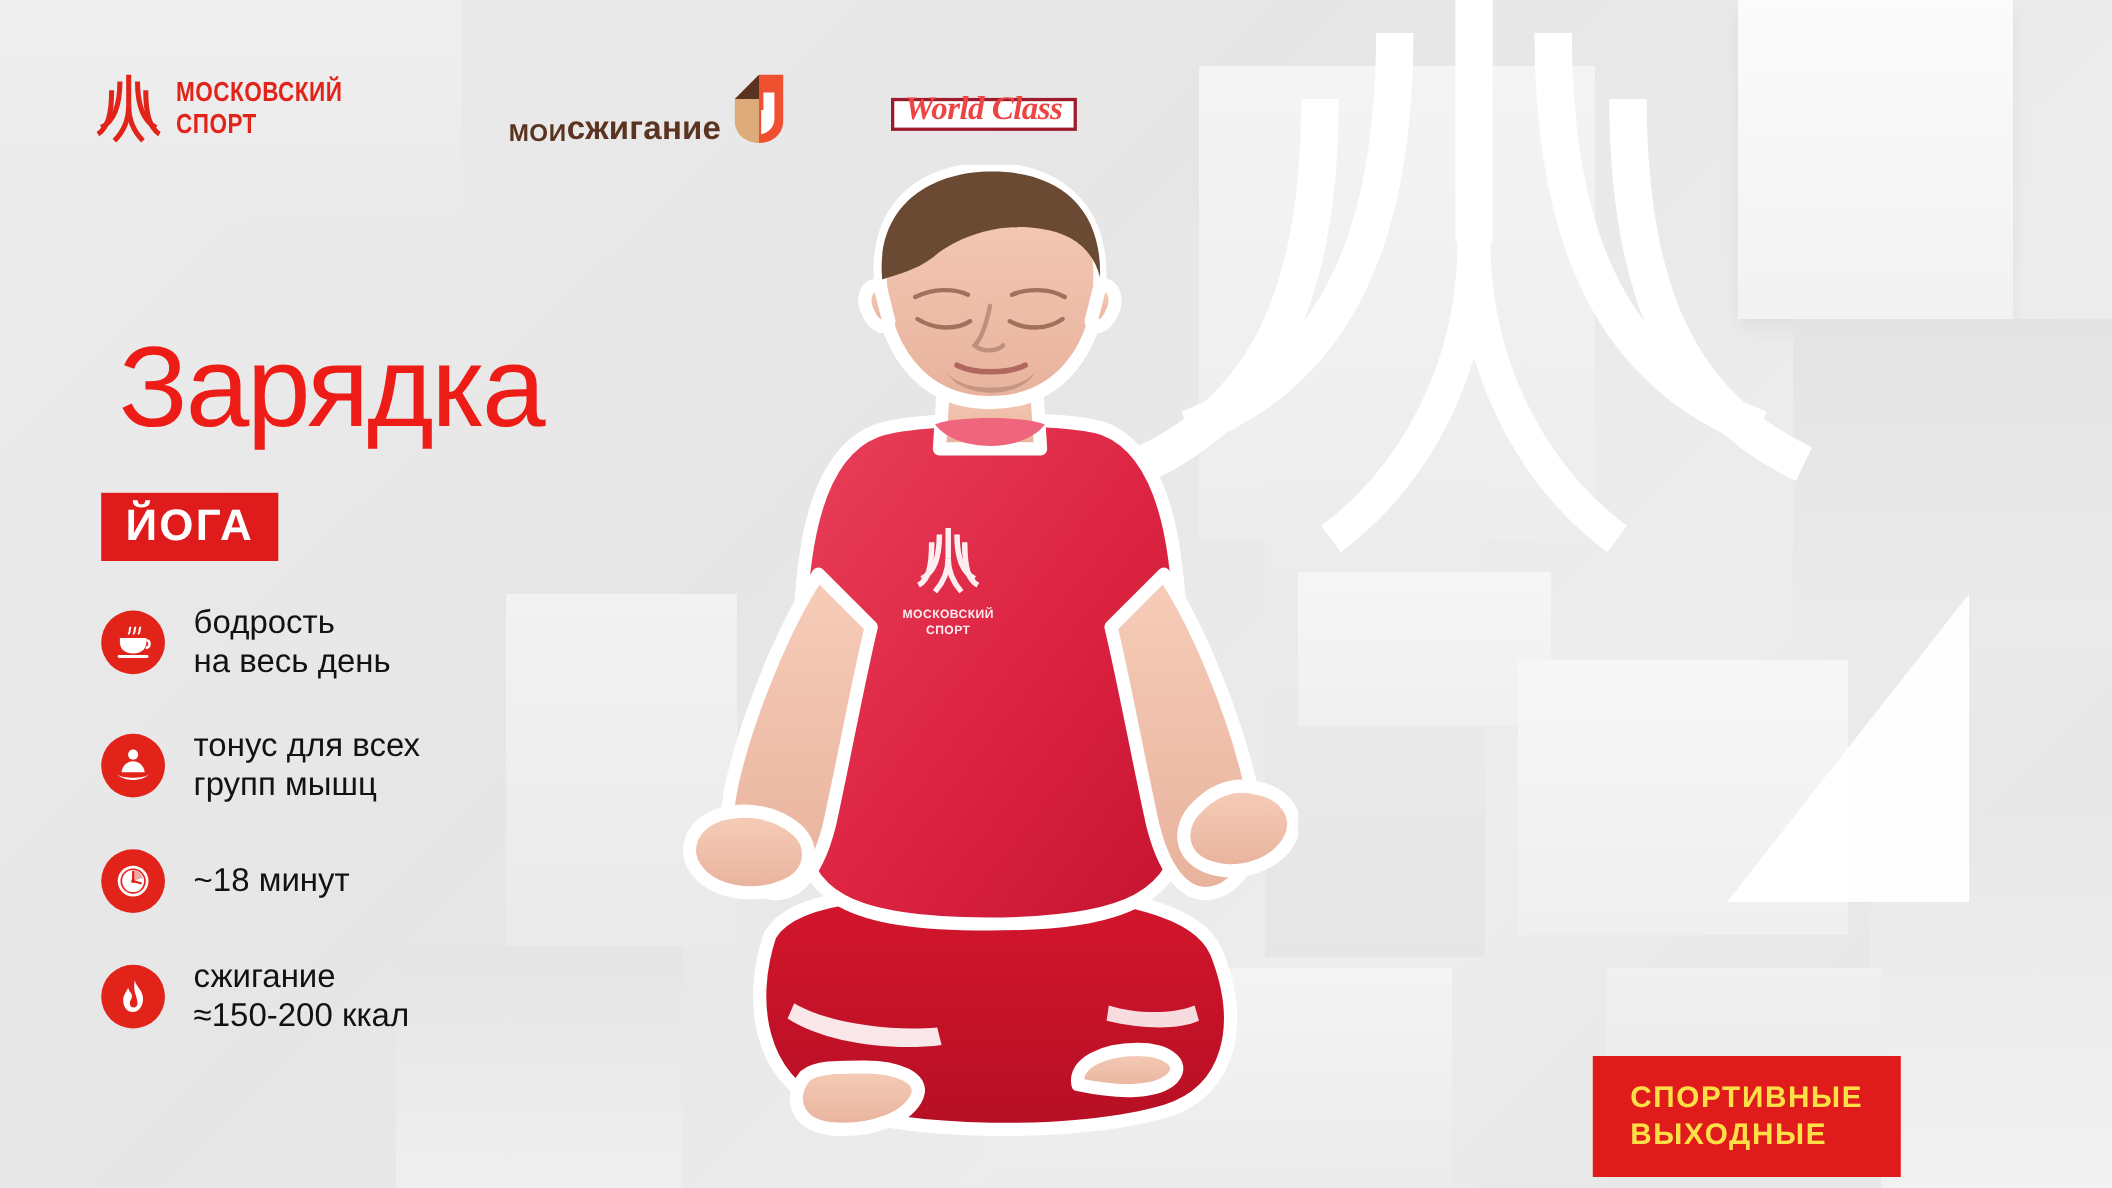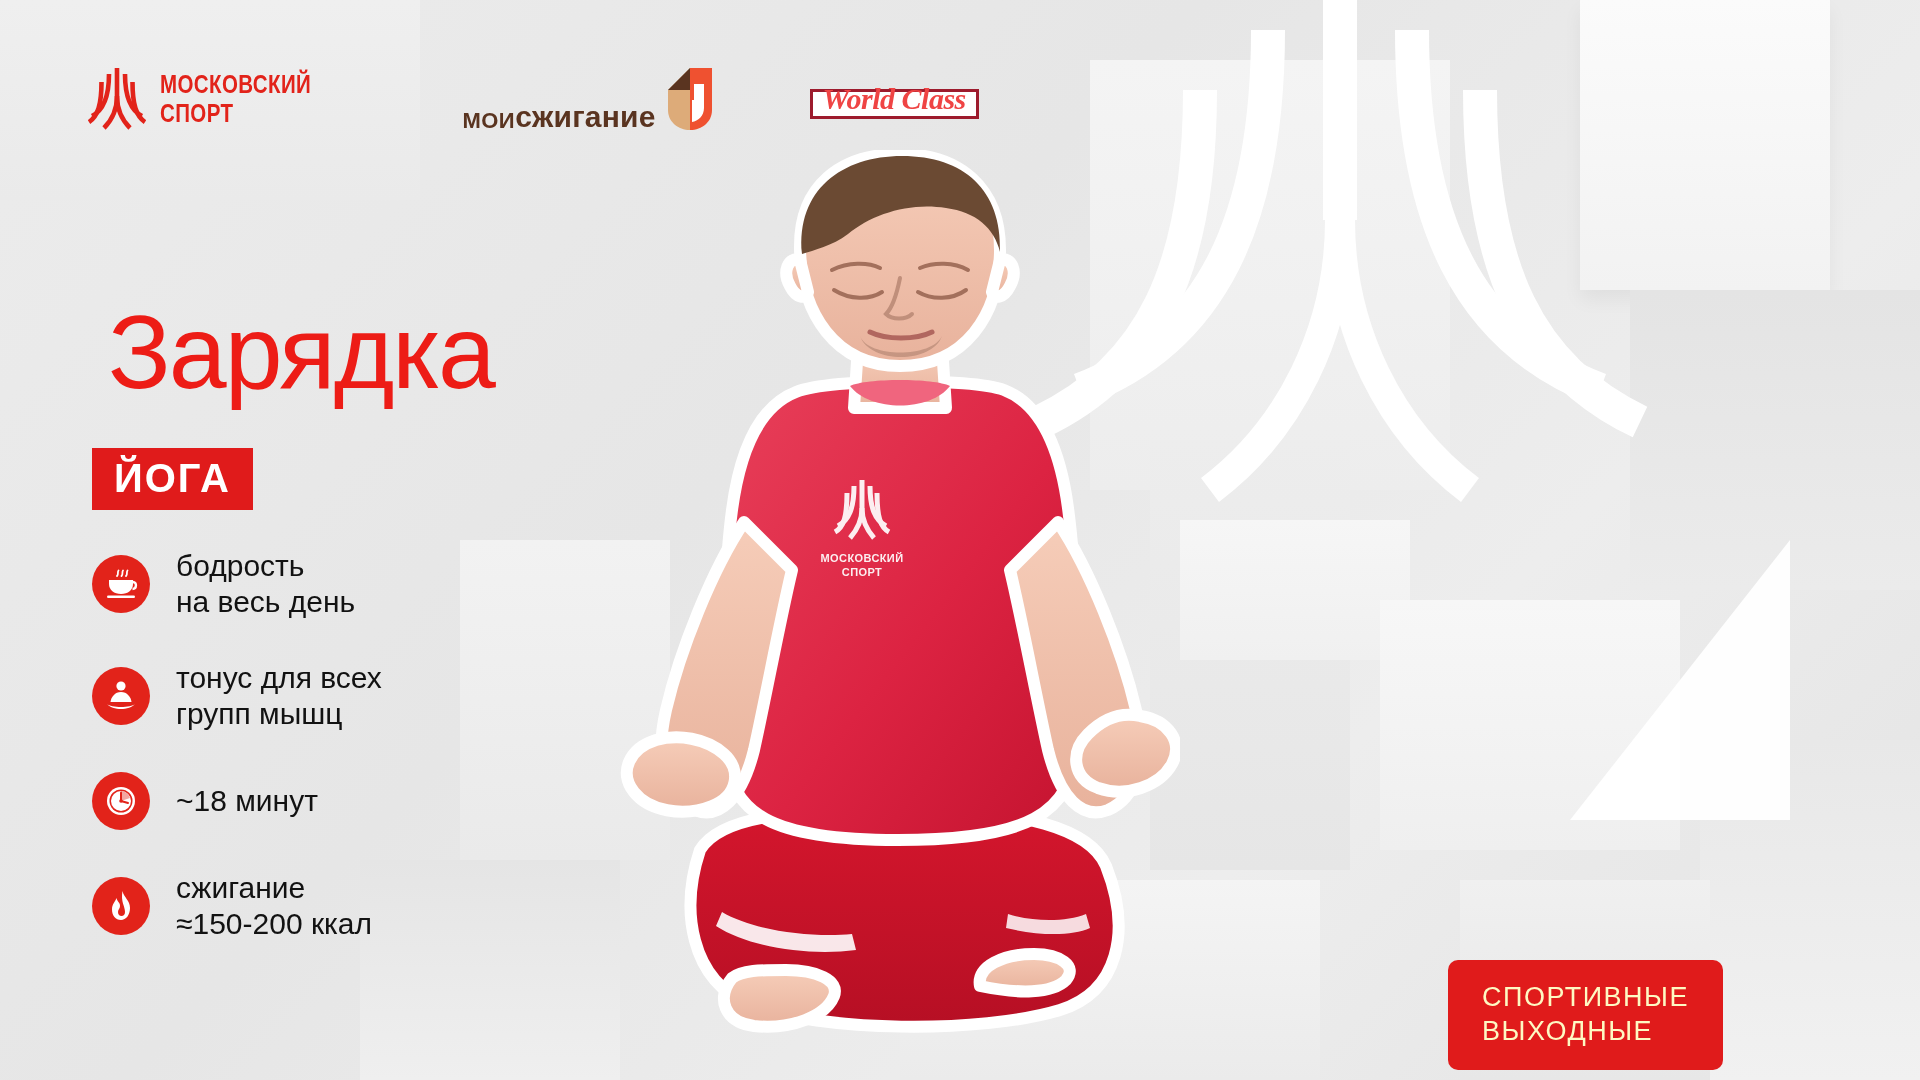--- a/index.html
+++ b/index.html
@@ -119,24 +119,23 @@
   .person svg{ width:100%; height:100%; display:block; }
 
   
   .presenter{
     position:absolute; left:1448px; top:790px;
     color:#0d0d0d; font-weight:700; font-size:58px; line-height:62px;
     white-space:pre-line; letter-spacing:-.5px;
   }
   .cta{
     position:absolute; left:1448px; top:960px;
-    background:#e01b1b; color:#fef9c3; padding:20px 34px 22px 34px;
-    font-weight:400; font-size:27px; line-height:34px; letter-spacing:1.5px;
+    background:#e01b1b; color:#fde047; padding:20px 34px 22px 34px;
+    font-weight:700; font-size:27px; line-height:34px; letter-spacing:1.5px;
     white-space:pre-line;
-    border-radius:10px;
   }
 </style>
 </head>
 <body>
 
 <div id="poster">
 
   <div class="plate p11"></div>
   <div class="plate p1"></div>
   <div class="plate p2"></div>

